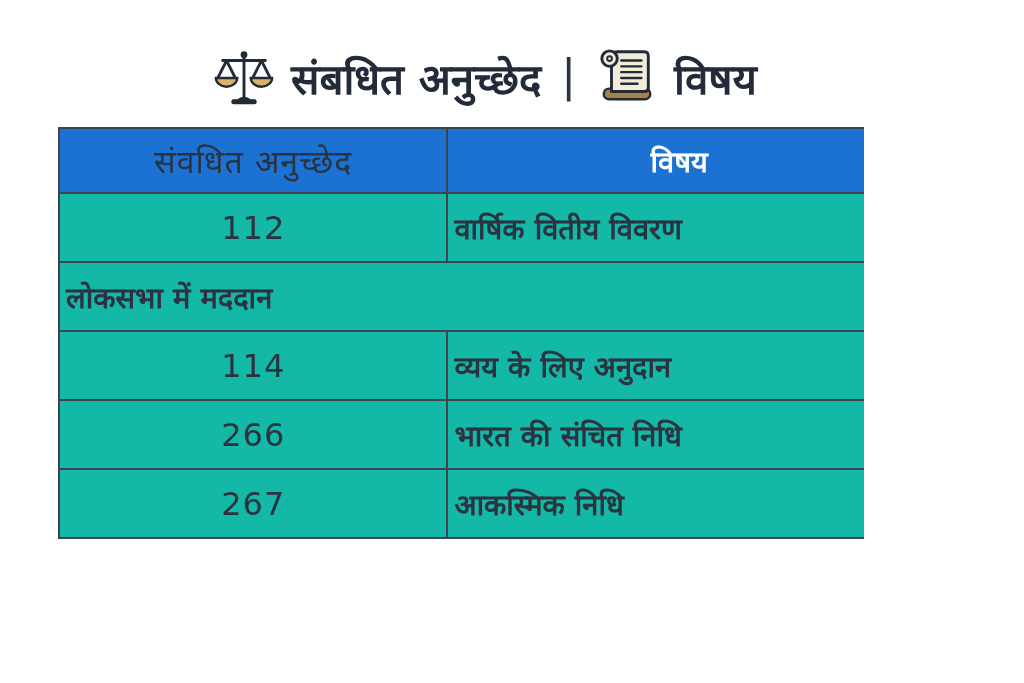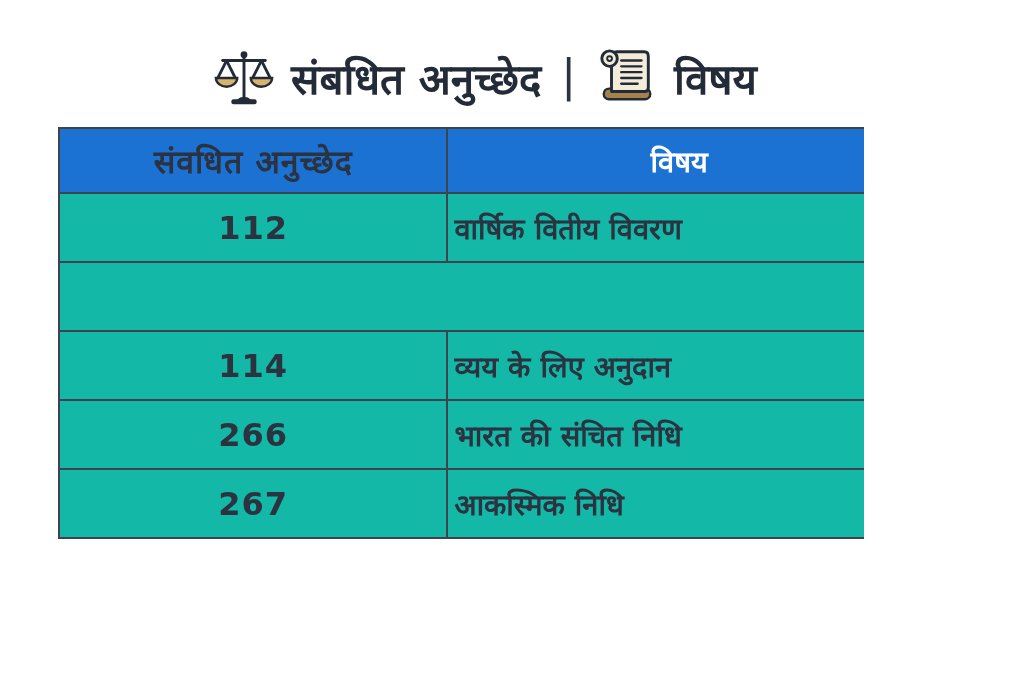--- a/index.html
+++ b/index.html
@@ -73,21 +73,21 @@
   }
   .cell {
     box-sizing: border-box;
     display: flex;
     align-items: center;
   }
   .cell.col-article {
     justify-content: center;
     border-right: 2px solid #3d4350;
     font-size: 32px;
-    font-weight: 700;
+    font-weight: 400;
     color: #2b3240;
     letter-spacing: 1px;
   }
   .cell.col-subject {
     justify-content: flex-start;
     padding-left: 6px;
     font-size: 29px;
     font-weight: 600;
     color: #2b3240;
   }
@@ -135,20 +135,21 @@
     <div class="t-row t-head">
       <div class="cell col-article" style="border-right:2px solid #3d4350;">संवधित अनुच्छेद</div>
       <div class="cell" style="justify-content:center;">विषय</div>
     </div>
 
     <div class="t-row t-body-row">
       <div class="cell col-article">112</div>
       <div class="cell col-subject">वार्षिक वितीय विवरण</div>
     </div>
     <div class="t-row t-body-row">
+      <div class="cell col-subject">लोकसभा में मददान</div>
     </div>
     <div class="t-row t-body-row">
       <div class="cell col-article">114</div>
       <div class="cell col-subject">व्यय के लिए अनुदान</div>
     </div>
     <div class="t-row t-body-row">
       <div class="cell col-article">266</div>
       <div class="cell col-subject">भारत की संचित निधि</div>
     </div>
     <div class="t-row t-body-row">

